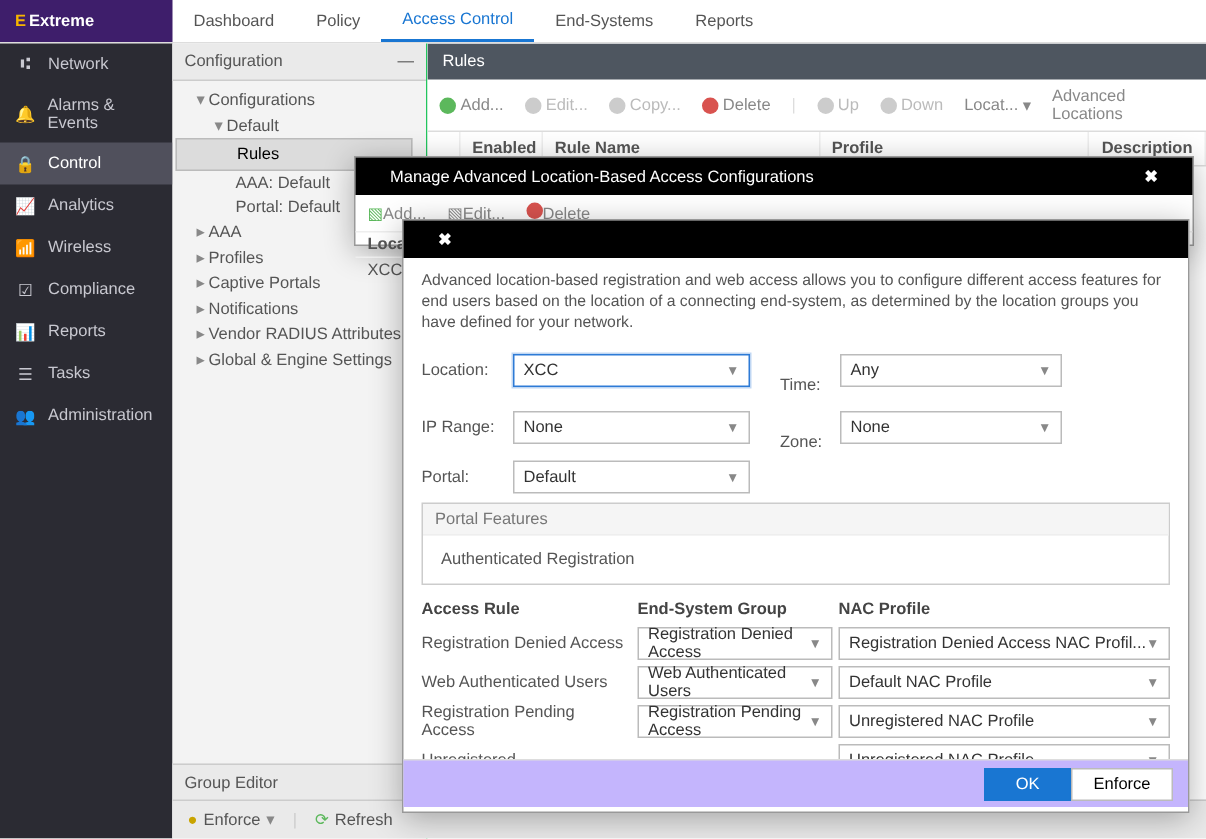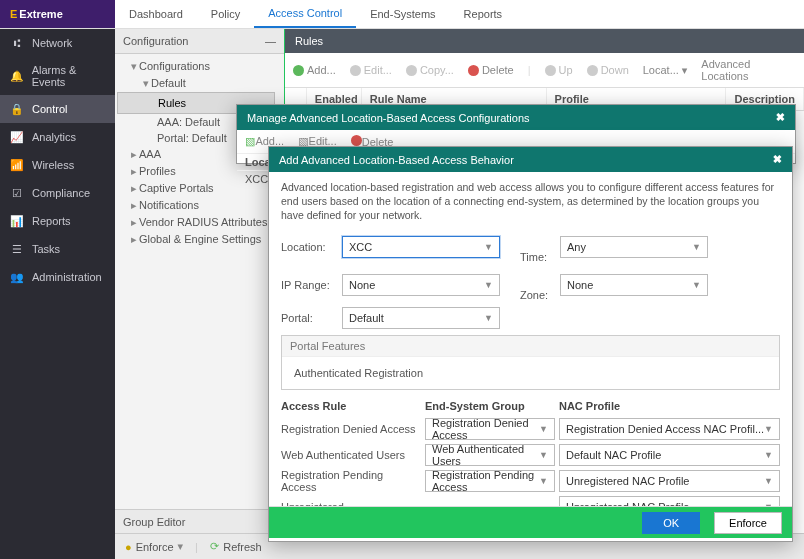--- a/index.html
+++ b/index.html
@@ -39,21 +39,21 @@
 .grid-head > div { padding: 5px 8px; border-right: 1px solid #eee; }
 .grid-row { display: flex; color: #555; }
 .grid-row > div { padding: 3px 8px; }
 .col-en { width: 55px; text-align:center; } .col-name { width: 190px; } .col-prof { width: 185px; } .col-desc { flex: 1; text-align: right; }
 
 .bottom-bar { position: absolute; left: 115px; bottom: 0; right: 0; height: 26px; background: #eaeaea; border-top: 1px solid #ccc; display: flex; align-items: center; gap: 12px; padding: 0 10px; color:#555; }
 .btn-enf { display:flex; align-items:center; gap:4px; cursor:pointer; } 
 
 
 .modal { position: absolute; background: #fff; border: 1px solid #999; box-shadow: 0 4px 20px rgba(0,0,0,.3); }
-.modal-head { background: #0f766e; color: #fff; padding: 6px 10px; display: flex; justify-content: space-between; align-items:center; }
+.modal-head { background: #000000; color: #fff; padding: 6px 23px; display: flex; justify-content: space-between; align-items:center; }
 .modal-close { cursor:pointer; font-weight:bold; }
 .m1 { left: 236px; top: 104px; width: 560px; height: 60px; }
 .m1-toolbar { display:flex; gap: 14px; padding: 5px 8px; color:#888; align-items: center; }
 .m1-row { display:flex; padding: 2px 8px; color:#555; border-top:1px solid #eee;}
 
 .m2 { left: 268px; top: 146px; width: 525px; height: 396px; }
 .m2-body { padding: 8px 12px; color:#555; height: calc(100% - 28px - 32px); overflow:hidden; }
 .m2-desc { font-size: 10.5px; line-height: 1.35; margin-bottom: 8px; }
 .pair { display:flex; gap: 20px; }
 .pair > .half { display:flex; align-items:center; gap: 6px; }
@@ -65,21 +65,21 @@
 .sel.w1 { width: 158px;} .sel.w2 { width: 148px; }
 .fieldset { border:1px solid #ccc; margin: 6px 0 10px; }
 .fieldset .fs-head { background:#f5f5f5; padding:4px 8px; color:#777; font-size:11px; border-bottom:1px solid #eee;}
 .fieldset .fs-body { padding: 10px 12px; color:#555;}
 .cols3 { display:flex; gap: 4px; margin-top: 4px;}
 .cols3 .col { flex:1; }
 .cols3 .col.c1 { flex: 0 0 140px; }
 .col-h { font-weight:bold; margin-bottom: 6px; color:#444;}
 .col .sel { width: 100%; margin-bottom:4px; }
 .col .txt { height:22px; display:flex; align-items:center; margin-bottom:4px; color:#555;}
-.m2-foot { height:32px; display:flex; justify-content:flex-end; align-items:center; gap:14px; padding:0 10px; background:#22c55e; border-top:1px solid #ddd;}
+.m2-foot { height:32px; display:flex; justify-content:flex-end; align-items:center; gap:0; padding:0 10px; background:#c4b5fd; border-top:1px solid #ddd;}
 .btn { height:22px; padding: 0 14px; border:1px solid #bbb; background:#fff; cursor:pointer; display:flex; align-items:center;}
 .btn.primary { background:#1976d2; color:#fff; border-color:#1976d2; padding:0 20px;}
 
 .check { color:#333; }
 </style>
 </head>
 <body>
 
 <div class="top-bar">
   <div class="brand">
@@ -236,21 +236,20 @@
   <div class="m1-row">
       <div style="width:40px;font-weight:bold">Locat</div>
     </div>
   <div class="m1-row">
       <div style="width:40px">XCC</div>
     </div>
 </div>
 
 <div class="modal m2">
   <div class="modal-head">
-    <span>Add Advanced Location-Based Access Behavior</span>
     <span class="modal-close">✖</span>
   </div>
   <div class="m2-body">
     <div class="m2-desc">Advanced location-based registration and web access allows you to configure different access features for end users based on the location of a connecting end-system, as determined by the location groups you have defined for your network.</div>
 
     <div class="pair">
       <div class="half">
         <label>Location:</label>
         <div class="sel focus w1">
             <span>XCC</span>

